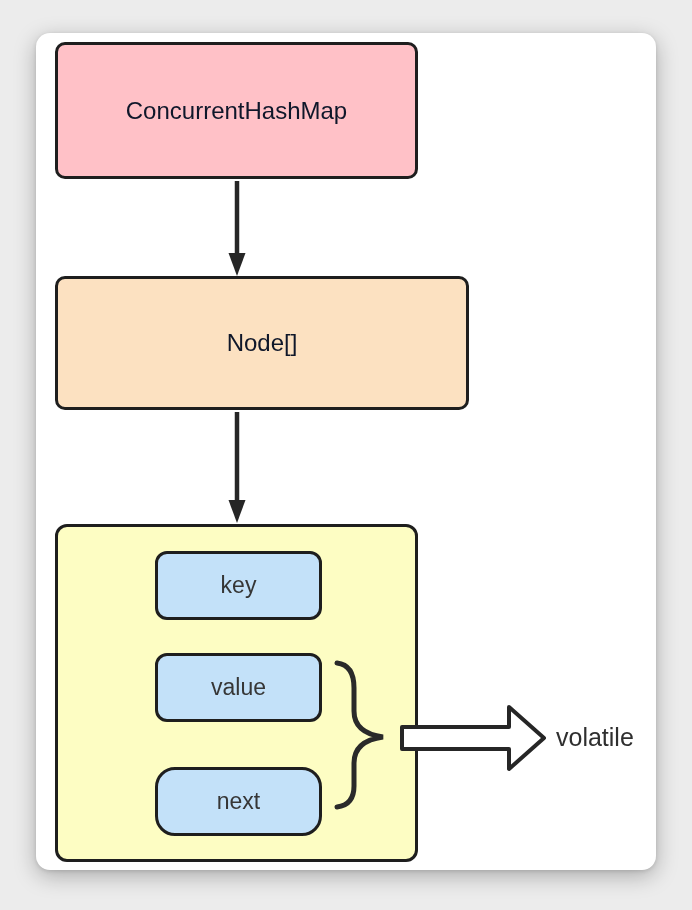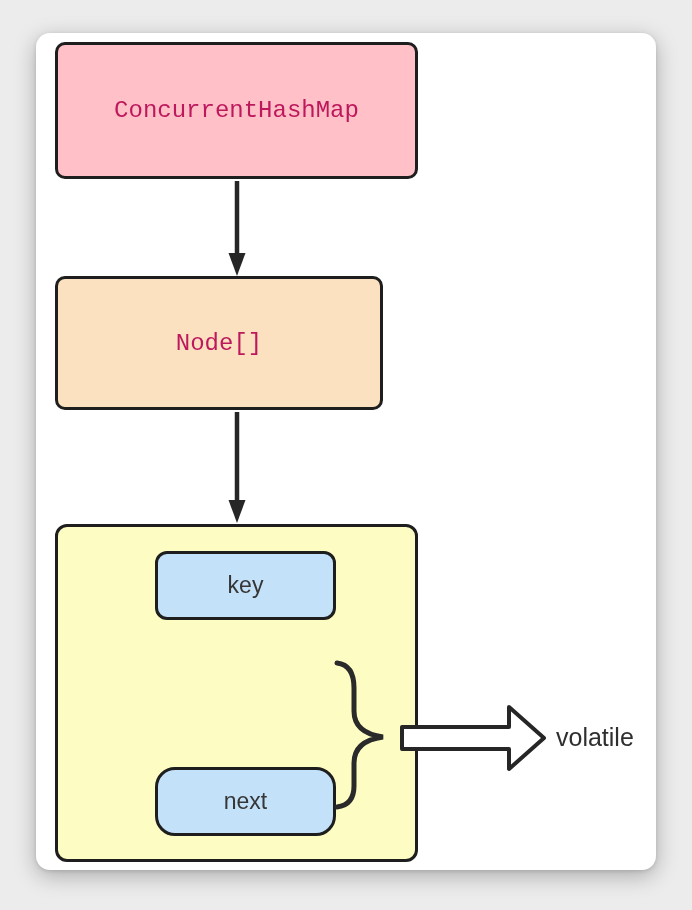--- a/index.html
+++ b/index.html
@@ -26,44 +26,43 @@
     border-radius: 14px;
     box-shadow: 0 6px 22px rgba(0,0,0,0.28), 0 1px 4px rgba(0,0,0,0.12);
   }
   .box {
     position: absolute;
     box-sizing: border-box;
     border: 3.5px solid #1e1e1e;
     display: flex;
     align-items: center;
     justify-content: center;
-    color: #be185d;
-    font-family: Liberation Mono, monospace;
+    color: #0f172a;
   }
   .box-root {
     left: 55px; top: 42px; width: 363px; height: 137px;
     background: #ffc1c7;
     border-radius: 10px;
     font-size: 24px;
   }
   .box-array {
-    left: 55px; top: 276px; width: 328px; height: 134px;
+    left: 55px; top: 276px; width: 414px; height: 134px;
     background: #fce1c1;
     border-radius: 10px;
     font-size: 24px;
   }
   .box-entry {
     left: 55px; top: 524px; width: 363px; height: 338px;
     background: #fdfdc3;
     border-radius: 12px;
   }
   .field {
     position: absolute;
     left: 155px;
-    width: 181px;
+    width: 167px;
     height: 69px;
     box-sizing: border-box;
     background: #c3e1f9;
     border: 3.5px solid #1e1e1e;
     border-radius: 12px;
     display: flex;
     align-items: center;
     justify-content: center;
     font-size: 23px;
     color: #363636;
@@ -102,20 +101,23 @@
     <div class="box box-array" style="left:19px; top:243px;">
       <span>Node[]</span>
     </div>
 
     <div class="box box-entry" style="left:19px; top:491px;"></div>
 
     <div class="field field-key" style="left:119px; top:518px;">
       <span>key</span>
     </div>
 
+    <div class="field field-value" style="left:119px; top:620px;">
+      <span>value</span>
+    </div>
 
     <div class="field field-next" style="left:119px; top:734px;border-radius:20px;">
       <span>next</span>
     </div>
 
   </div>
 
   <svg class="overlay" viewBox="0 0 692 910" xmlns="http://www.w3.org/2000/svg">
 
     <g>

